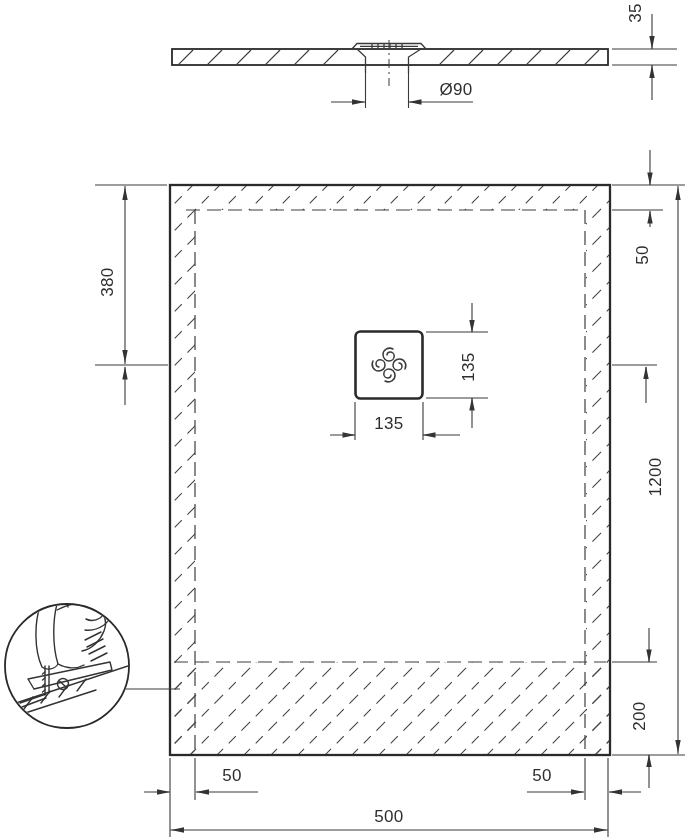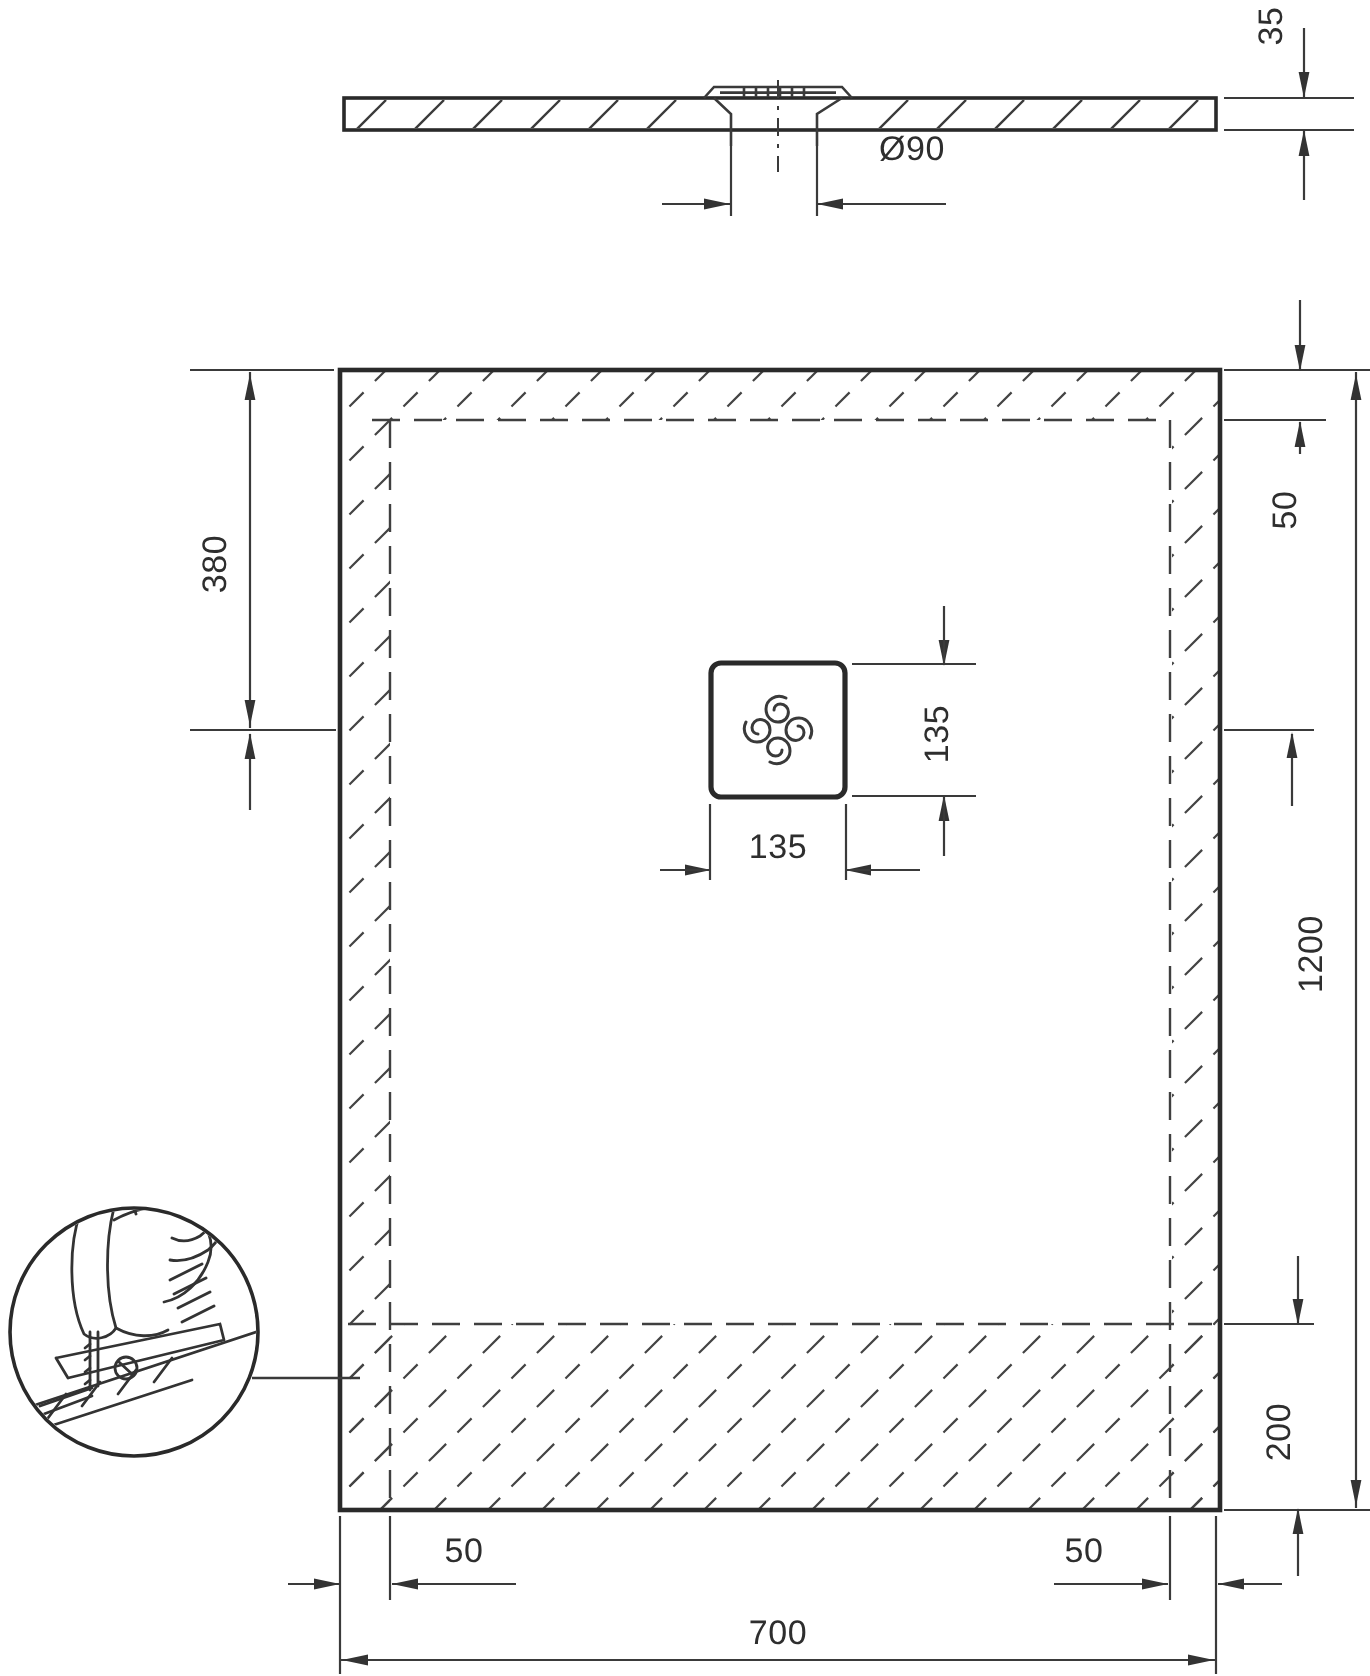--- a/index.html
+++ b/index.html
@@ -189,24 +189,24 @@
       <path d="M74,598 C80,590 88,587 93,589"></path>
       <path d="M79,604 C84,597 90,594 95,596"></path>
       <path d="M68,607 C65.5,600 67,593 72,589"></path>
 
       <path d="M108,618 C120,626 126,638 131,650"></path>
     </g>
   </g>
 </svg>
 
 <div class="dim rot" style="left:608px;top:3px">35</div>
-<div class="dim" style="left:428px;top:65px">Ø90</div>
+<div class="dim" style="left:428px;top:80px">Ø90</div>
 <div class="dim rot" style="left:80px;top:272px">380</div>
 <div class="dim rot bg" style="left:615px;top:245px">50</div>
 <div class="dim rot bg" style="left:441px;top:357px">135</div>
 <div class="dim" style="left:361px;top:414px">135</div>
 <div class="dim rot" style="left:628px;top:467px">1200</div>
 <div class="dim rot bg" style="left:612px;top:706px">200</div>
 <div class="dim" style="left:204px;top:766px">50</div>
 <div class="dim" style="left:514px;top:766px">50</div>
-<div class="dim" style="left:361px;top:807px">700</div>
+<div class="dim" style="left:361px;top:807px">500</div>
 
 </div>
 
 </body></html>

